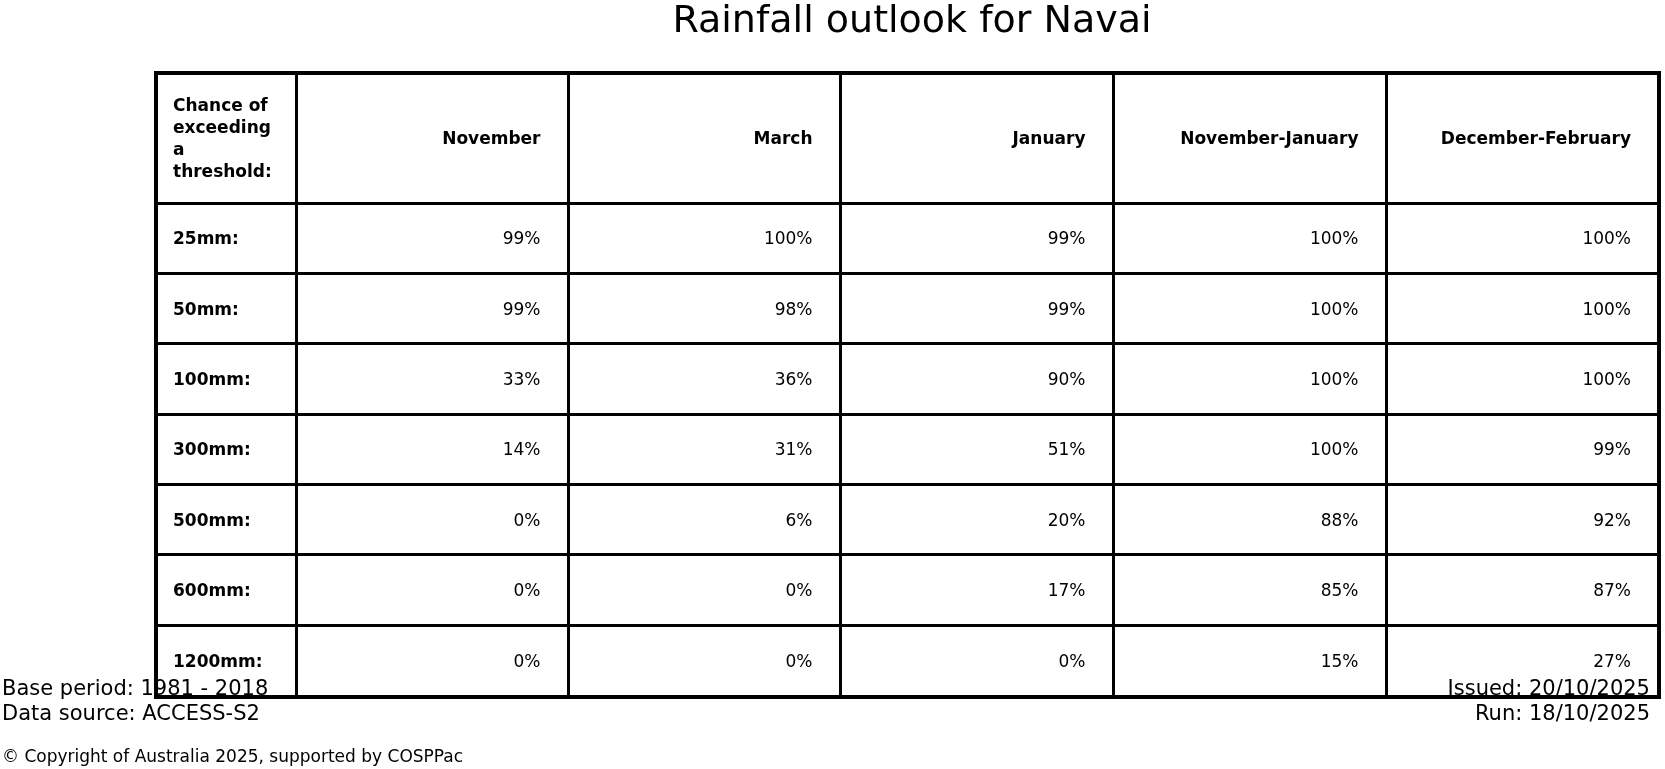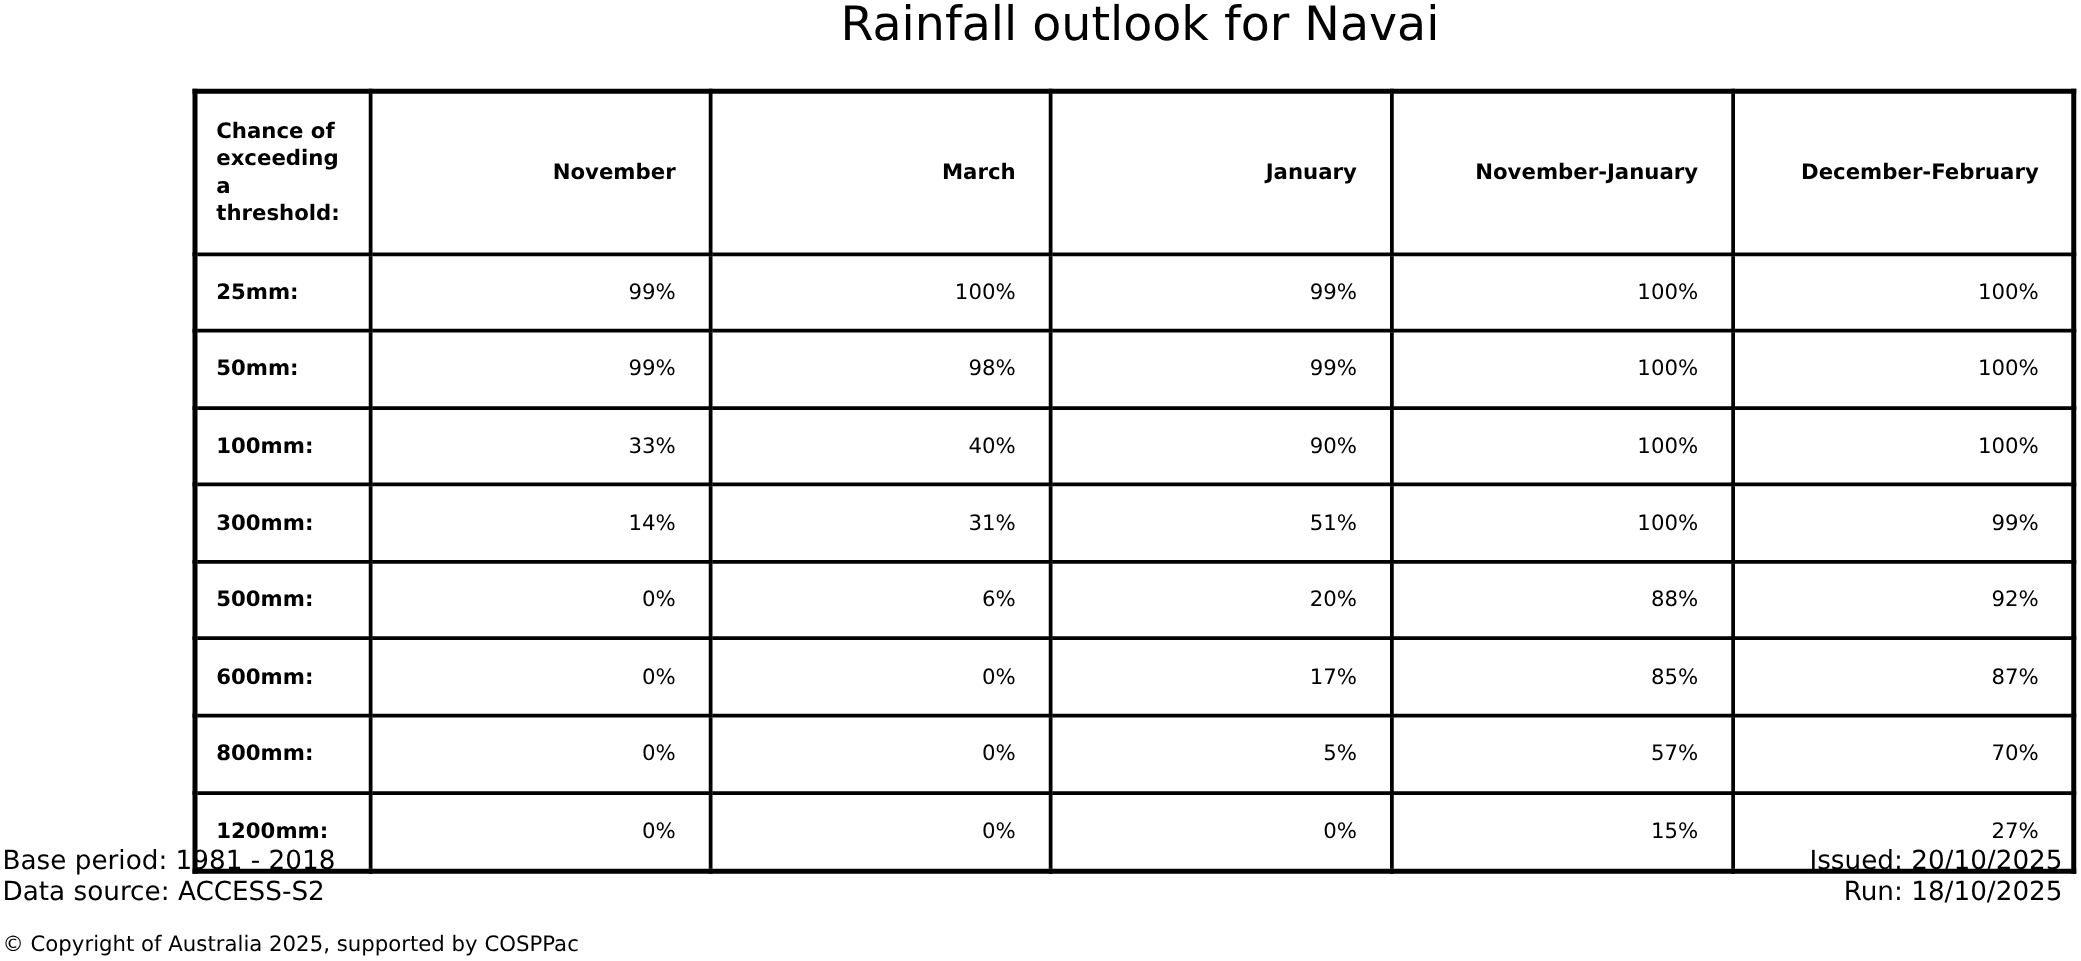--- a/index.html
+++ b/index.html
@@ -123,21 +123,21 @@
           <th class="row-label">50mm:</th>
           <td class="value-cell">99%</td>
           <td class="value-cell">98%</td>
           <td class="value-cell">99%</td>
           <td class="value-cell">100%</td>
           <td class="value-cell">100%</td>
         </tr>
         <tr>
           <th class="row-label">100mm:</th>
           <td class="value-cell">33%</td>
-          <td class="value-cell">40%</td>
+          <td class="value-cell">36%</td>
           <td class="value-cell">90%</td>
           <td class="value-cell">100%</td>
           <td class="value-cell">100%</td>
         </tr>
         <tr>
           <th class="row-label">300mm:</th>
           <td class="value-cell">14%</td>
           <td class="value-cell">31%</td>
           <td class="value-cell">51%</td>
           <td class="value-cell">100%</td>
@@ -153,28 +153,20 @@
         </tr>
         <tr>
           <th class="row-label">600mm:</th>
           <td class="value-cell">0%</td>
           <td class="value-cell">0%</td>
           <td class="value-cell">17%</td>
           <td class="value-cell">85%</td>
           <td class="value-cell">87%</td>
         </tr>
         <tr>
-          <th class="row-label">800mm:</th>
-          <td class="value-cell">0%</td>
-          <td class="value-cell">0%</td>
-          <td class="value-cell">5%</td>
-          <td class="value-cell">57%</td>
-          <td class="value-cell">70%</td>
-        </tr>
-        <tr>
           <th class="row-label">1200mm:</th>
           <td class="value-cell">0%</td>
           <td class="value-cell">0%</td>
           <td class="value-cell">0%</td>
           <td class="value-cell">15%</td>
           <td class="value-cell">27%</td>
         </tr>
       </tbody>
   </table>
 </div>

